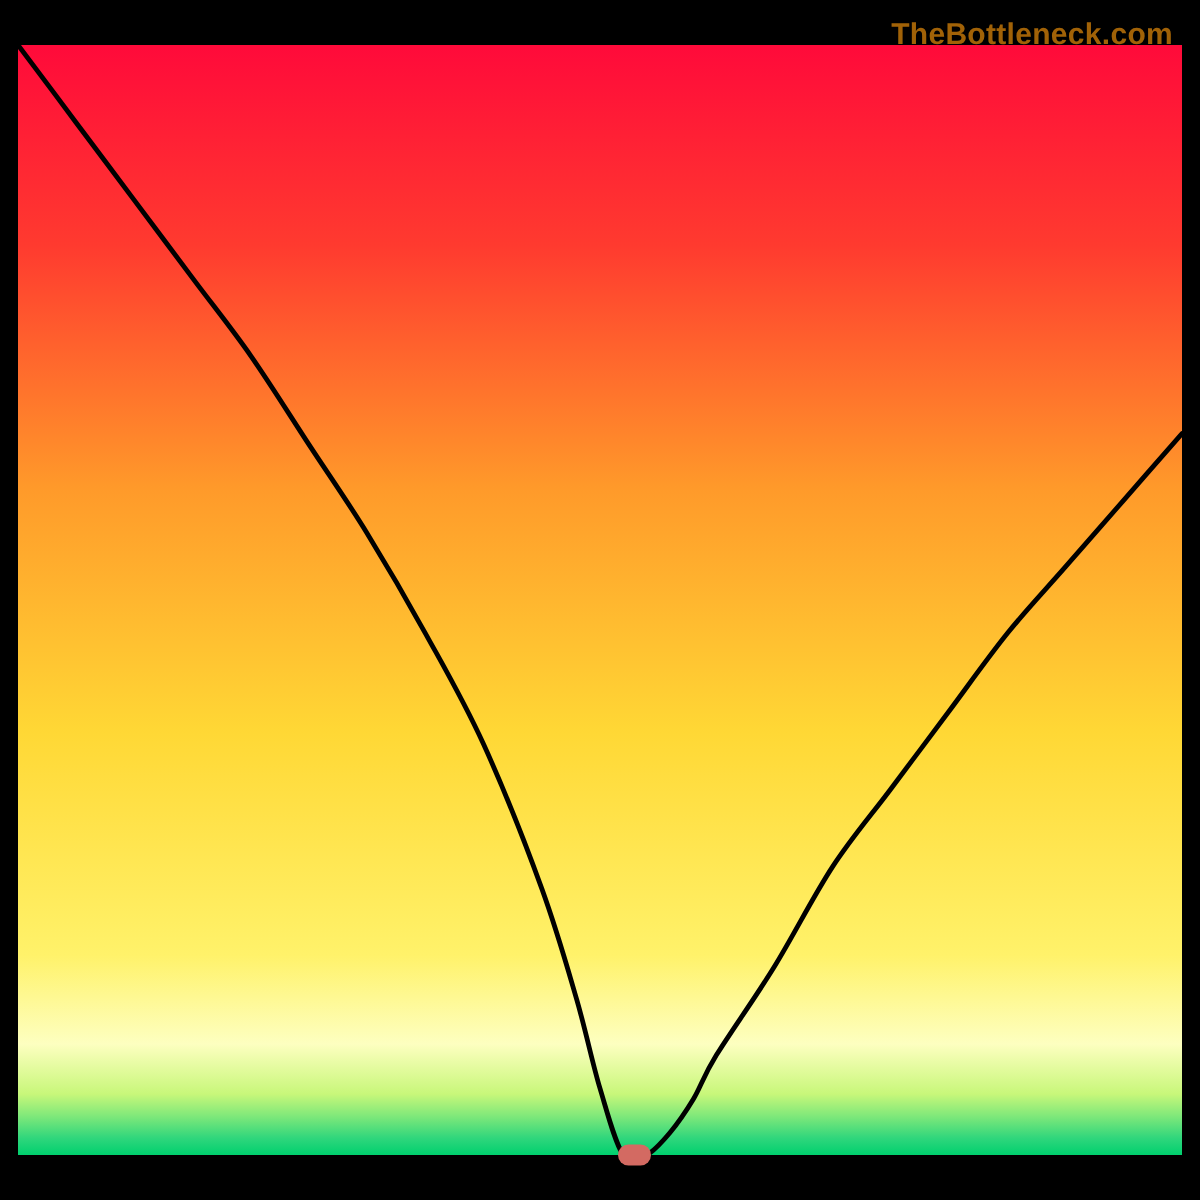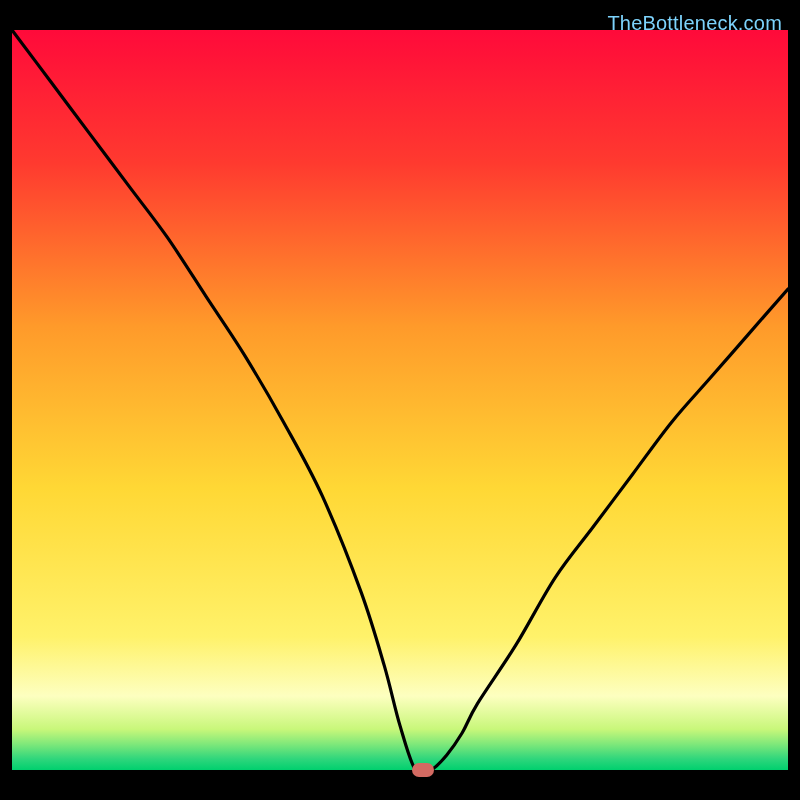--- a/index.html
+++ b/index.html
@@ -25,23 +25,23 @@
   }
 
   .curve-layer {
     position: absolute;
     left: 0; top: 0; width: 100%; height: 100%;
   }
 
   .watermark {
     position: absolute;
     top: 0; right: 6px;
-    color: #7dd3fc;
+    color: #a16207;
     font-size: 20px;
-    font-weight: 400;
+    font-weight: 700;
     letter-spacing: 0.2px;
   }
 
   .marker {
     position: absolute;
     width: 22px; height: 14px;
     border-radius: 7px;
     transform: translate(-50%, -50%);
   }
 </style>

